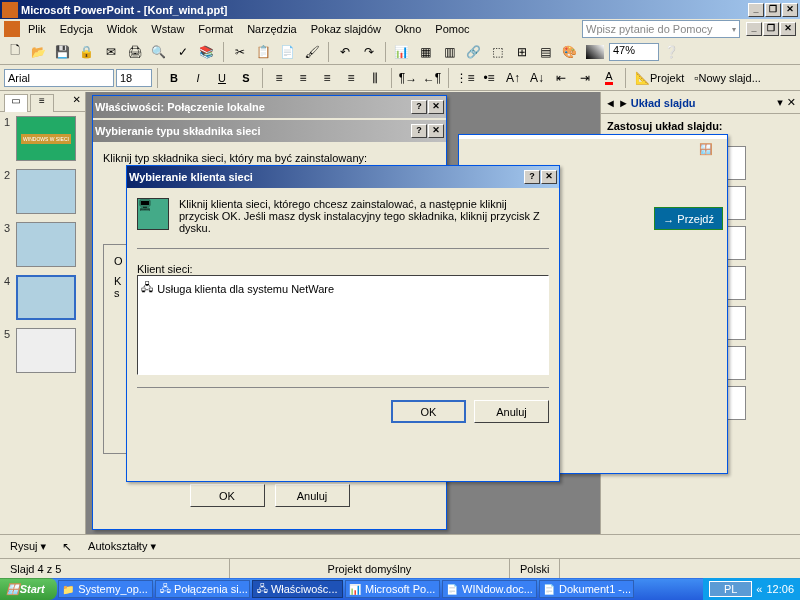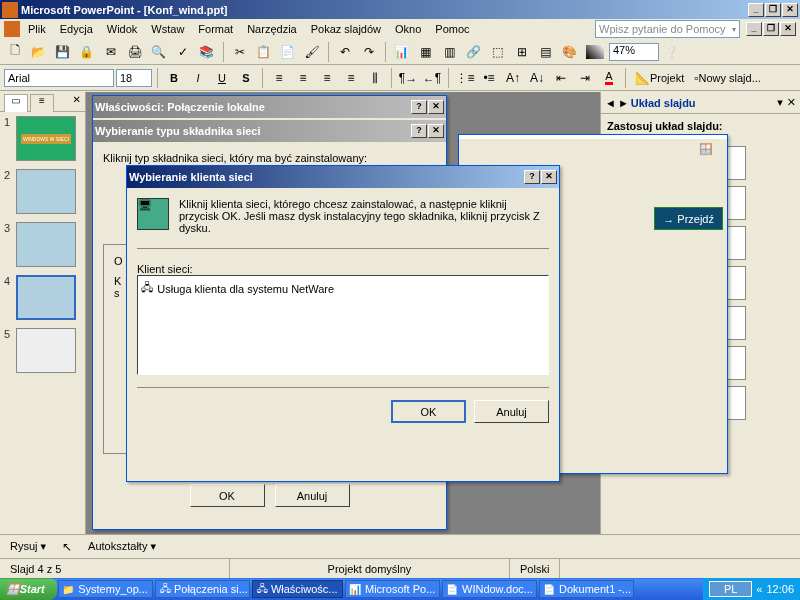--- a/index.html
+++ b/index.html
@@ -9,21 +9,21 @@
 .titlebar { background: linear-gradient(to right, #0a246a, #a6caf0); height: 19px; display: flex; align-items: center; padding: 0 2px; color: white; }
 .titlebar-inactive { background: linear-gradient(to right, #808080, #c0c0c0); }
 .titlebar .icon { width: 16px; height: 16px; background: #d2691e; margin-right: 3px; }
 .titlebar .title { flex: 1; font-weight: bold; }
 .winbtns { display: flex; gap: 1px; }
 .winbtn { width: 16px; height: 14px; background: #d4d0c8; border: 1px solid; border-color: #fff #404040 #404040 #fff; font-size: 9px; text-align: center; line-height: 11px; cursor: pointer; color: black; font-family: Marlett, Arial; font-weight: bold; }
 
 
 .menubar { background: #ece9d8; height: 20px; display: flex; align-items: center; padding: 0 4px; gap: 2px; }
 .menuitem { padding: 2px 6px; cursor: pointer; }
-.helpbox { margin-left: auto; border: 1px solid #7f9db9; background: white; width: 145px; height: 18px; padding: 0 3px; color: #888; display: flex; align-items: center; }
+.helpbox { margin-left: auto; border: 1px solid #7f9db9; background: white; width: 158px; height: 18px; padding: 0 3px; color: #888; display: flex; align-items: center; }
 .helpbox span:last-child { margin-left:auto; font-size:8px; }
 
 
 .toolbar { background: #ece9d8; height: 26px; display: flex; align-items: center; padding: 0 4px; gap: 2px; border-bottom: 1px solid #aca899; }
 .tbtn { width: 22px; height: 22px; display: flex; align-items: center; justify-content: center; cursor: pointer; font-size: 12px; }
 .tsep { width: 1px; height: 20px; background: #aca899; margin: 0 3px; }
 .zoom { border: 1px solid #7f9db9; background: white; width: 50px; height: 18px; padding: 0 3px; }
 .fontsel { border: 1px solid #7f9db9; background: white; height: 18px; padding: 0 3px; display: flex; align-items: center; }
 
 
@@ -245,21 +245,21 @@
     <div style="display:flex; gap:4px; align-items:center;">
       <div style="flex:1;"></div>
       <div style="width:24px;height:24px;">🪟</div>
     </div>
     <div style="display:flex; gap:4px; align-items:center; margin-top:6px;">
       <div class="tbtn" style="width:28px;height:28px;background:#9de;border-radius:4px;font-size:16px;">↶</div>
       <div class="tbtn" style="width:28px;height:28px;">▭</div>
     </div>
     <div style="display:flex; gap:4px; align-items:center; margin-top:6px;">
       <div style="flex:1;"></div>
-      <button class="btn" style="min-width:60px;background:#0c4a6e;color:white;border:1px solid #282;">→ <span>Przejdź</span></button>
+      <button class="btn" style="min-width:60px;background:#0369a1;color:white;border:1px solid #282;">→ <span>Przejdź</span></button>
     </div>
   </div>
 </div>
 
 <div class="dialog" style="left:92px; top:95px; width:355px; height:435px; z-index:10;">
   <div class="titlebar titlebar-inactive">
     <div class="title">Właściwości: Połączenie lokalne</div>
     <div class="winbtns">
       <div class="winbtn">?</div>
       <div class="winbtn">✕</div>

